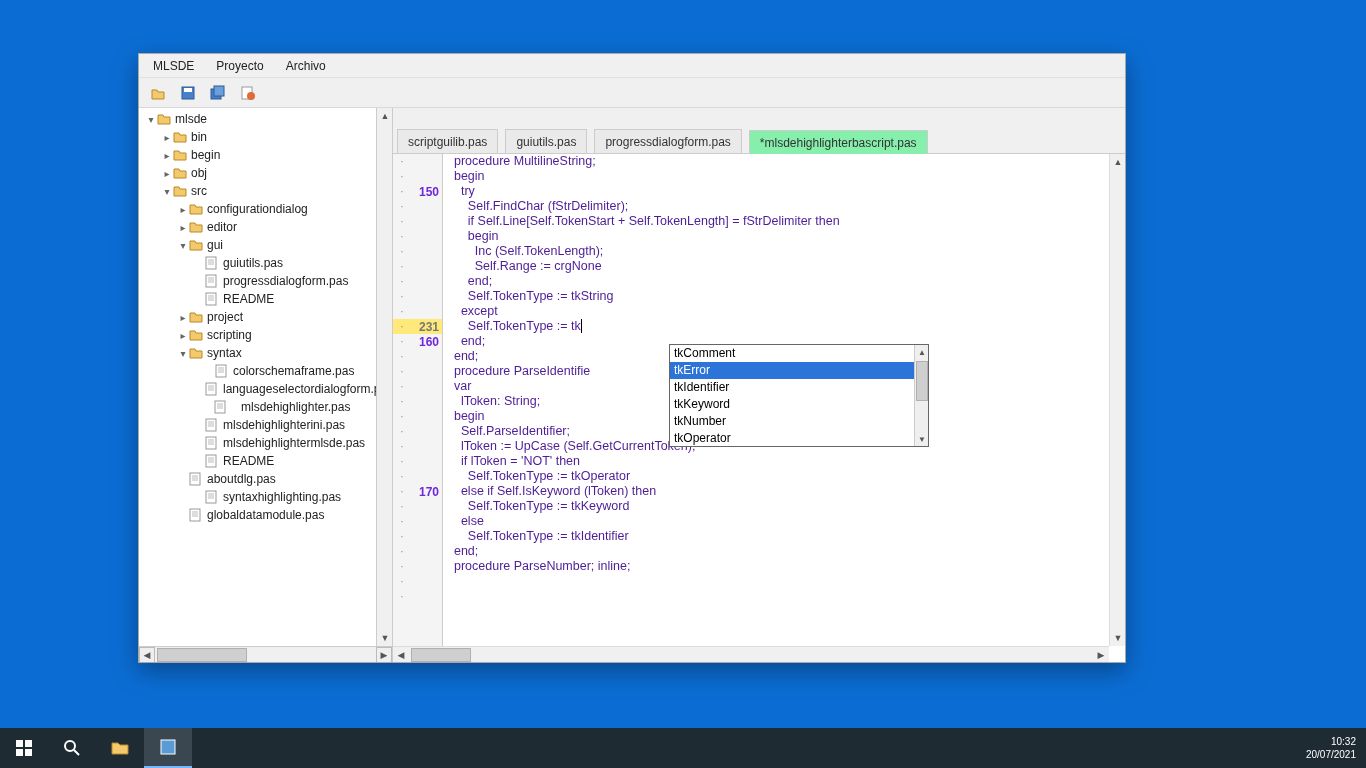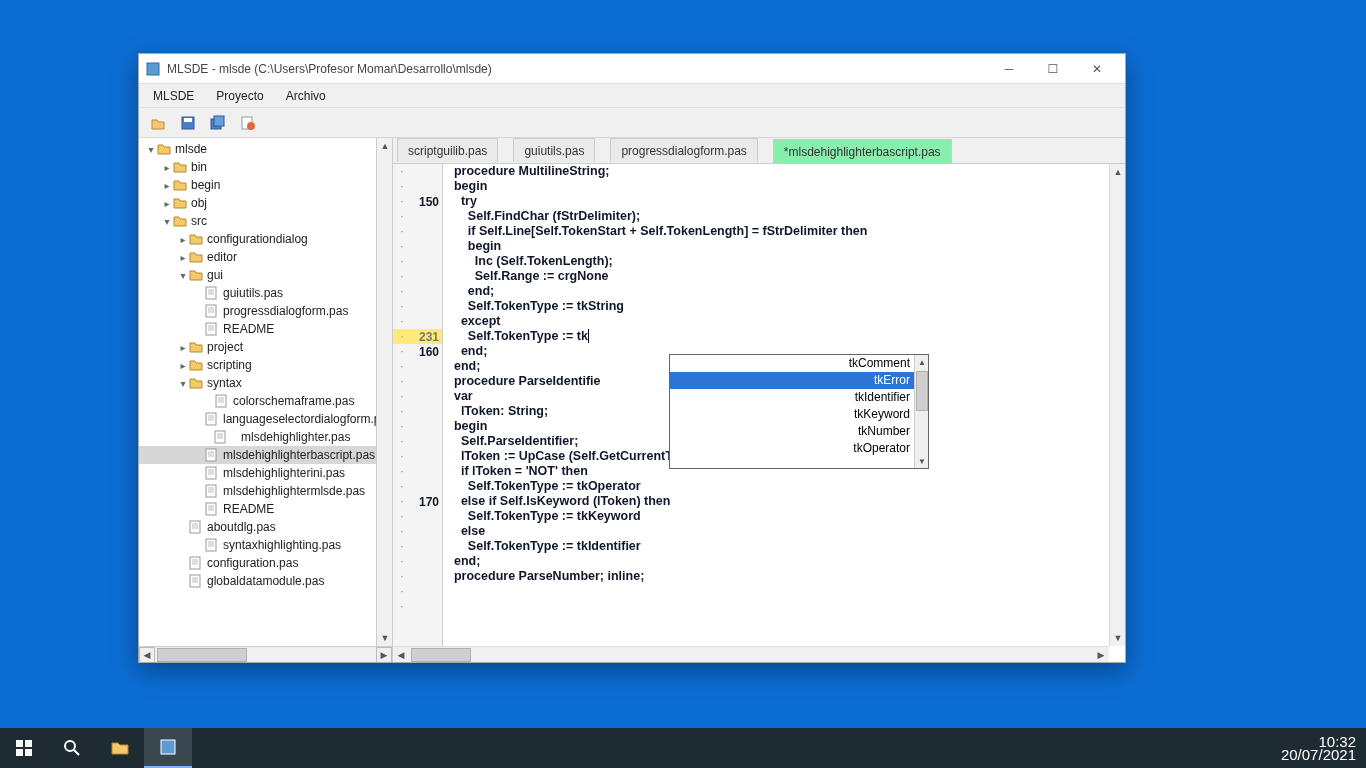--- a/index.html
+++ b/index.html
@@ -54,53 +54,52 @@
 .sidebar-hbar .hbtn { position:absolute; top:0; width:16px; height:16px; display:flex;align-items:center;justify-content:center; font-size:9px; color:#555; border:1px solid #bbb; background:#efefef;}
 .sidebar-hbar .hbtn.l { left:0; } .sidebar-hbar .hbtn.r { right:0; }
 .sidebar-hbar .thumb { position:absolute; top:1px; left:18px; width:90px; height:14px; background:#cfcfcf; border:1px solid #b0b0b0;}
 
 .vscroll { position:absolute; right:0; top:0; bottom:16px; width:16px; background:#f0f0f0; border-left:1px solid #ccc;}
 .vscroll .vbtn { position:absolute; left:0; width:16px; height:16px; display:flex;align-items:center;justify-content:center; font-size:9px; color:#555; }
 .vscroll .vbtn.t { top:0; } .vscroll .vbtn.b { bottom:0; }
 
 .main { flex:1; display:flex; flex-direction:column; background:#f0f0f0; }
 .tabs {
-  height: 26px; display:flex; align-items:flex-start; padding: 0 4px; gap:16px;
-  background:#f0f0f0; border-bottom:1px solid #ccc;
+  height: 26px; display:flex; align-items:center; padding: 0 4px; gap:8px;
+  background:#f0f0f0; border-bottom:1px solid #ccc;margin-top:20px;
 }
 .tab {
   font-size:12px; padding: 5px 10px 4px; border:1px solid #ccc; border-bottom:none;
   background:#eaeaea; color:#333; margin-right:-1px;
 }
 .tab.active { background:#86efac; position:relative; top:1px; }
 
 .editor-wrap { flex:1; position:relative; background:#fff; overflow:hidden; }
 .gutter { position:absolute; left:0; top:0; bottom:16px; width:50px; background:#f4f4f4; border-right:1px solid #ccc; font-family: "Consolas","Courier New",monospace; font-size:12px; color:#888; }
 .gutter .grow { height:15px; display:flex; align-items:center; }
 .gutter .grow .fold { width:18px; text-align:center; color:#888; font-size:10px; }
-.gutter .grow .ln { flex:1; text-align:right; padding-right:3px; font-weight:bold; color:#0f172a;}
+.gutter .grow .ln { flex:1; text-align:right; padding-right:3px; font-weight:bold; color:#6d28d9;}
 .gutter .grow.mod { background: #ffe97a; }
 .gutter .grow.mod .ln { color:#777; }
 
-.code { position:absolute; left:50px; right:16px; top:0; bottom:16px; font-family: "Consolas","Courier New",monospace; font-size:12.5px; line-height:15px; white-space:pre; color:#0f172a; padding-left:4px; font-weight:bold;}
+.code { position:absolute; left:50px; right:16px; top:0; bottom:16px; font-family: "Consolas","Courier New",monospace; font-size:12.5px; line-height:15px; white-space:pre; color:#4c1d95; padding-left:4px; font-weight:normal;}
 .caret { border-right: 1px solid #000; }
 
 .editor-vscroll { position:absolute; right:0; top:0; bottom:16px; width:16px; background:#f0f0f0; border-left:1px solid #ddd;}
 .editor-vscroll .vbtn { position:absolute; left:0; width:16px; height:16px; display:flex;align-items:center;justify-content:center; font-size:9px; color:#555;}
 .editor-vscroll .vbtn.t{top:0}.editor-vscroll .vbtn.b{bottom:0}
 .editor-hscroll { position:absolute; left:0; right:16px; bottom:0; height:16px; background:#f0f0f0; border-top:1px solid #ddd;}
 .editor-hscroll .hbtn { position:absolute; top:0; width:16px; height:16px; display:flex;align-items:center;justify-content:center; font-size:9px; color:#555;}
 .editor-hscroll .hbtn.l{left:0}.editor-hscroll .hbtn.r{right:0}
 .editor-hscroll .thumb { position:absolute; top:1px; left:18px; width:60px; height:14px; background:#cfcfcf; border:1px solid #b0b0b0;}
 
 .autocomplete {
-  position:absolute; left:276px; top:190px; width:260px; height:115px;
+  position:absolute; left:276px; top:190px; width:260px; height:103px;
   background:#fff; border:1px solid #666; font-size:12px;
   box-shadow:none;
-  text-align:right;
 }
 .autocomplete .items { position:absolute; left:0; right:14px; top:0; bottom:0; overflow:hidden;}
 .autocomplete .item { height:17px; padding:0 4px; line-height:17px; color:#000;}
 .autocomplete .item.sel { background:#2d74d8; color:#fff;}
 .autocomplete .acscroll { position:absolute; right:0; top:0; bottom:0; width:14px; background:#efefef; border-left:1px solid #ccc;}
 .autocomplete .acscroll .vbtn {position:absolute;left:0;width:14px;height:14px;font-size:8px;display:flex;align-items:center;justify-content:center;color:#555;}
 .autocomplete .acscroll .vbtn.t{top:0}.autocomplete .acscroll .vbtn.b{bottom:0}
 .autocomplete .acscroll .thumb{position:absolute;left:1px;top:16px;width:12px;height:40px;background:#cfcfcf;border:1px solid #b0b0b0;}
 
 .statusbar {
@@ -108,37 +107,26 @@
   display:flex; justify-content:flex-end; align-items:center; font-size:12px; color:#222;
 }
 .statusbar .cell { padding: 0 12px; border-left:1px solid #ccc; height:100%; display:flex; align-items:center;}
 
 .taskbar {
   position:absolute; left:0; right:0; bottom:0; height:40px;
   background:#1f2b33; display:flex; align-items:center; color:#fff;
 }
 .taskbar .tbitem { width:48px; height:40px; display:flex; align-items:center; justify-content:center; }
 .taskbar .tbitem.active { background:#3a4750; border-bottom:2px solid #76b8ff; }
-.taskbar .clock { margin-left:auto; text-align:right; font-size:15px; padding: 0 10px; line-height:13px;}
+.taskbar .clock { margin-left:auto; text-align:right; font-size:10px; padding: 0 10px; line-height:13px;}
 </style>
 </head>
 <body>
 
 <div class="window">
-  <div class="titlebar">
-    <span class="app-icon">
-      <svg width="14" height="14">
-          <rect x="1" y="1" width="12" height="12" fill="#5b9bd5" stroke="#2e6ca4"></rect>
-        </svg>
-    </span>
-    <span class="title">MLSDE - mlsde (C:\Users\Profesor Momar\Desarrollo\mlsde)</span>
-    <div class="winbtn">─</div>
-    <div class="winbtn">☐</div>
-    <div class="winbtn">✕</div>
-  </div>
 
   <div class="menubar">
     <span>MLSDE</span>
     <span>Proyecto</span>
     <span>Archivo</span>
   </div>
 
   <div class="toolbar">
     <div class="tbtn">
         <svg width="16" height="16">
@@ -332,32 +320,20 @@
             <span class="fil">
               <svg width="12" height="14">
                 <rect x="1" y="1" width="10" height="12" fill="#fff" stroke="#999"></rect>
                 <line x1="3" y1="4" x2="9" y2="4" stroke="#bbb"></line>
                 <line x1="3" y1="6" x2="9" y2="6" stroke="#bbb"></line>
                 <line x1="3" y1="8" x2="9" y2="8" stroke="#bbb"></line>
               </svg>
             </span>
             <span>mlsdehighlighter.pas</span>
           </div>
-          <div class="row selected" style="padding-left: 54px;">
-            <span class="tw"></span>
-            <span class="fil">
-              <svg width="12" height="14">
-                <rect x="1" y="1" width="10" height="12" fill="#fff" stroke="#999"></rect>
-                <line x1="3" y1="4" x2="9" y2="4" stroke="#bbb"></line>
-                <line x1="3" y1="6" x2="9" y2="6" stroke="#bbb"></line>
-                <line x1="3" y1="8" x2="9" y2="8" stroke="#bbb"></line>
-              </svg>
-            </span>
-            <span>mlsdehighlighterbascript.pas</span>
-          </div>
           <div class="row" style="padding-left: 54px;">
             <span class="tw"></span>
             <span class="fil">
               <svg width="12" height="14">
                 <rect x="1" y="1" width="10" height="12" fill="#fff" stroke="#999"></rect>
                 <line x1="3" y1="4" x2="9" y2="4" stroke="#bbb"></line>
                 <line x1="3" y1="6" x2="9" y2="6" stroke="#bbb"></line>
                 <line x1="3" y1="8" x2="9" y2="8" stroke="#bbb"></line>
               </svg>
             </span>
@@ -403,32 +379,20 @@
             <span class="tw"></span>
             <span class="fil">
               <svg width="12" height="14">
                 <rect x="1" y="1" width="10" height="12" fill="#fff" stroke="#999"></rect>
                 <line x1="3" y1="4" x2="9" y2="4" stroke="#bbb"></line>
                 <line x1="3" y1="6" x2="9" y2="6" stroke="#bbb"></line>
                 <line x1="3" y1="8" x2="9" y2="8" stroke="#bbb"></line>
               </svg>
             </span>
             <span>syntaxhighlighting.pas</span>
-          </div>
-          <div class="row" style="padding-left: 38px;">
-            <span class="tw"></span>
-            <span class="fil">
-              <svg width="12" height="14">
-                <rect x="1" y="1" width="10" height="12" fill="#fff" stroke="#999"></rect>
-                <line x1="3" y1="4" x2="9" y2="4" stroke="#bbb"></line>
-                <line x1="3" y1="6" x2="9" y2="6" stroke="#bbb"></line>
-                <line x1="3" y1="8" x2="9" y2="8" stroke="#bbb"></line>
-              </svg>
-            </span>
-            <span>configuration.pas</span>
           </div>
           <div class="row" style="padding-left: 38px;">
             <span class="tw"></span>
             <span class="fil">
               <svg width="12" height="14">
                 <rect x="1" y="1" width="10" height="12" fill="#fff" stroke="#999"></rect>
                 <line x1="3" y1="4" x2="9" y2="4" stroke="#bbb"></line>
                 <line x1="3" y1="6" x2="9" y2="6" stroke="#bbb"></line>
                 <line x1="3" y1="8" x2="9" y2="8" stroke="#bbb"></line>
               </svg>

